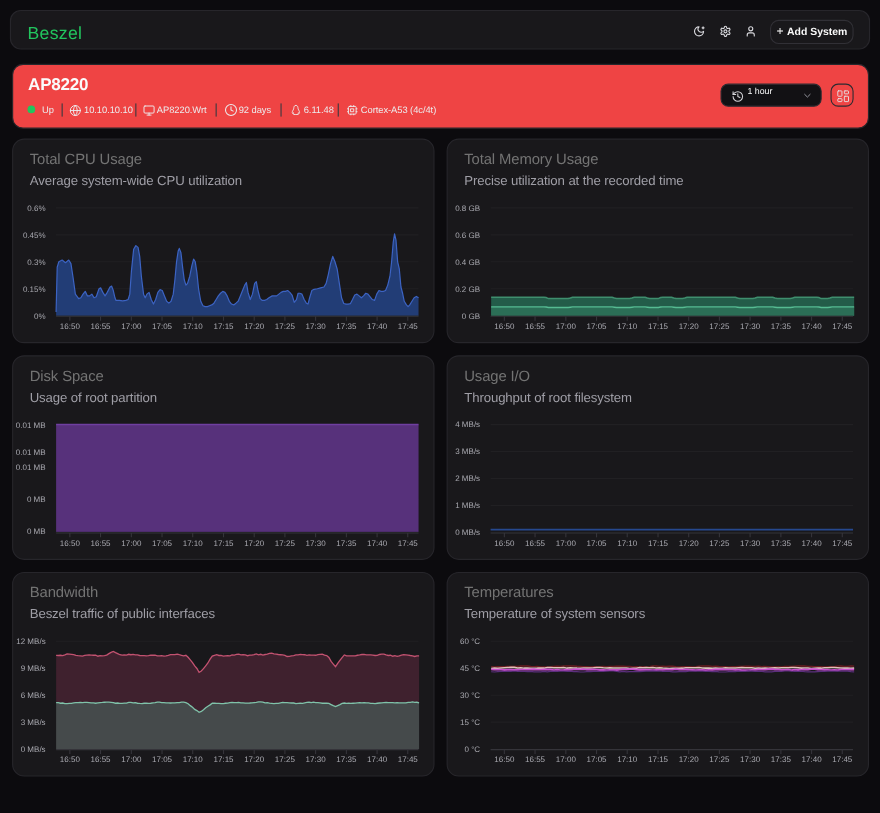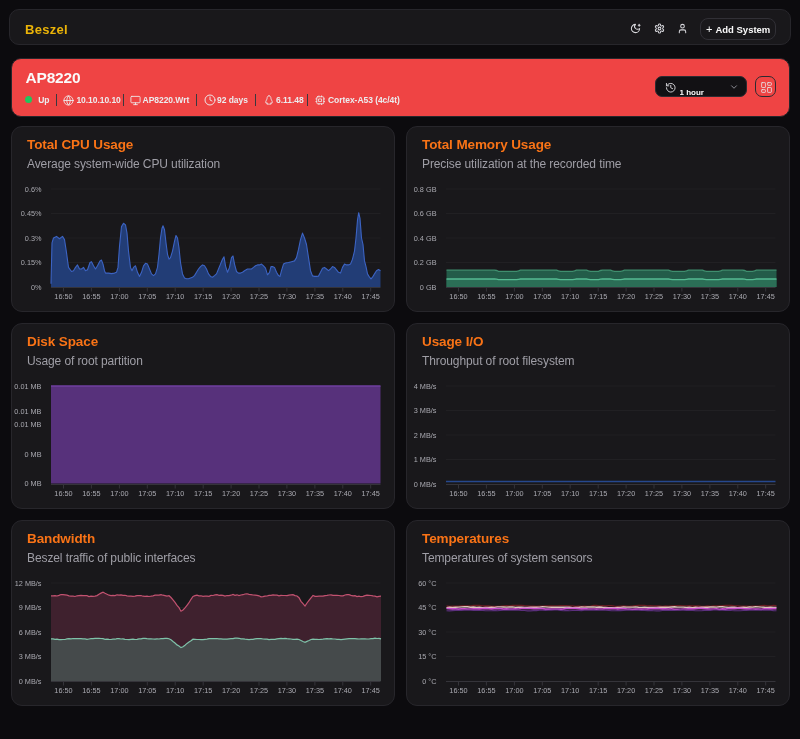--- a/index.html
+++ b/index.html
@@ -1,22 +1,22 @@
 <!DOCTYPE html>
 <html><head><meta charset="utf-8"><style>
 *{margin:0;padding:0;box-sizing:border-box}
 html,body{width:800px;height:739px;background:#0c0b0e;font-family:"Liberation Sans",sans-serif;overflow:hidden;position:relative}
 .card{position:absolute;background:#19181b;border:1px solid #27262b;border-radius:11px}
-.ct{position:absolute;left:15.5px;top:11.5px;font-size:13.5px;font-weight:700;color:#f97316;letter-spacing:-0.1px;line-height:1}
+.ct{position:absolute;left:15.5px;top:11.5px;font-size:13.5px;font-weight:400;color:#737373;letter-spacing:-0.1px;line-height:1}
 .cs{position:absolute;left:15.5px;top:31.5px;font-size:12px;color:#9f9ea6;letter-spacing:-0.1px;line-height:1}
-.mt{position:absolute;top:37px;font-size:8.5px;font-weight:700;color:#ececee;white-space:nowrap;line-height:1;letter-spacing:-0.05px}
+.mt{position:absolute;top:37px;font-size:8.5px;font-weight:400;color:#ececee;white-space:nowrap;line-height:1;letter-spacing:-0.05px}
 </style></head><body>
 
 <div style="position:absolute;left:9px;top:9px;width:782px;height:36px;background:#19181b;border:1px solid #27262b;border-radius:10px">
-  <div style="position:absolute;left:15px;top:12.5px;font-size:13px;font-weight:700;color:#eab308;letter-spacing:0.3px;line-height:1">Beszel</div>
+  <div style="position:absolute;left:15px;top:12.5px;font-size:16px;font-weight:400;color:#22c55e;letter-spacing:0.3px;line-height:1">Beszel</div>
   <svg style="position:absolute;left:619.5px;top:13px" width="11" height="11" viewBox="0 0 24 24" fill="none" stroke="#d9d9de" stroke-width="2.2" stroke-linecap="round" stroke-linejoin="round">
       <path d="M12 3a6 6 0 0 0 9 9 9 9 0 1 1-9-9Z"></path>
       <path d="M20 3v4"></path>
       <path d="M22 5h-4"></path>
     </svg>
   <svg style="position:absolute;left:643.5px;top:13px" width="11" height="11" viewBox="0 0 24 24" fill="none" stroke="#d9d9de" stroke-width="2.2" stroke-linecap="round" stroke-linejoin="round">
       <path d="M12.22 2h-.44a2 2 0 0 0-2 2v.18a2 2 0 0 1-1 1.73l-.43.25a2 2 0 0 1-2 0l-.15-.08a2 2 0 0 0-2.73.73l-.22.38a2 2 0 0 0 .73 2.73l.15.1a2 2 0 0 1 1 1.72v.51a2 2 0 0 1-1 1.74l-.15.09a2 2 0 0 0-.73 2.73l.22.38a2 2 0 0 0 2.73.73l.15-.08a2 2 0 0 1 2 0l.43.25a2 2 0 0 1 1 1.73V20a2 2 0 0 0 2 2h.44a2 2 0 0 0 2-2v-.18a2 2 0 0 1 1-1.73l.43-.25a2 2 0 0 1 2 0l.15.08a2 2 0 0 0 2.73-.73l.22-.39a2 2 0 0 0-.73-2.73l-.15-.08a2 2 0 0 1-1-1.74v-.5a2 2 0 0 1 1-1.74l.15-.09a2 2 0 0 0 .73-2.73l-.22-.38a2 2 0 0 0-2.73-.73l-.15.08a2 2 0 0 1-2 0l-.43-.25a2 2 0 0 1-1-1.73V4a2 2 0 0 0-2-2z"></path>
       <circle cx="12" cy="12" r="3"></circle>
     </svg>
   <svg style="position:absolute;left:667px;top:13px" width="11" height="11" viewBox="0 0 24 24" fill="none" stroke="#d9d9de" stroke-width="2.2" stroke-linecap="round" stroke-linejoin="round">
@@ -70,21 +70,21 @@
       <path d="M9 2v2"></path>
       <path d="M9 20v2"></path>
     </svg>
   <div class="mt" style="left:316.5px">Cortex-A53 (4c/4t)</div>
   <div style="position:absolute;left:643.5px;top:17px;width:92px;height:21.5px;background:#121114;border:1px solid #2c2b31;border-radius:7px">
     <svg style="position:absolute;left:9px;top:5px" width="11.5" height="11.5" viewBox="0 0 24 24" fill="none" stroke="#d4d4d8" stroke-width="2" stroke-linecap="round" stroke-linejoin="round">
         <path d="M3 12a9 9 0 1 0 9-9 9.75 9.75 0 0 0-6.74 2.74L3 8"></path>
         <path d="M3 3v5h5"></path>
         <path d="M12 7v5l4 2"></path>
       </svg>
-    <div style="position:absolute;left:23.5px;top:12px;font-size:8px;font-weight:700;color:#fafafa;line-height:1">1 hour</div>
+    <div style="position:absolute;left:23.5px;top:2px;font-size:8px;font-weight:400;color:#fafafa;line-height:1">1 hour</div>
     <svg style="position:absolute;left:72.5px;top:5.5px" width="10" height="10" viewBox="0 0 24 24" fill="none" stroke="#a1a1aa" stroke-width="2" stroke-linecap="round" stroke-linejoin="round">
         <path d="m6 9 6 6 6-6"></path>
       </svg>
   </div>
   <div style="position:absolute;left:743px;top:17px;width:21.5px;height:21.5px;border:1px solid #2c2b31;border-radius:7px">
     <svg style="position:absolute;left:4px;top:4px" width="13" height="13" viewBox="0 0 24 24" fill="none" stroke="#e4e4e7" stroke-width="1.5" stroke-linecap="round" stroke-linejoin="round">
         <rect width="7" height="9" x="3" y="3" rx="1"></rect>
         <rect width="7" height="5" x="14" y="3" rx="1"></rect>
         <rect width="7" height="9" x="14" y="12" rx="1"></rect>
         <rect width="7" height="5" x="3" y="16" rx="1"></rect>
@@ -300,21 +300,21 @@
       <line x1="302.9" y1="160.5" x2="302.9" y2="164.5" stroke="#35343a" stroke-width="1"></line>
       <text x="302.9" y="172.1" text-anchor="middle" font-size="7.3" fill="#a9a9b0">17:35</text>
       <line x1="330.8" y1="160.5" x2="330.8" y2="164.5" stroke="#35343a" stroke-width="1"></line>
       <text x="330.8" y="172.1" text-anchor="middle" font-size="7.3" fill="#a9a9b0">17:40</text>
       <line x1="358.7" y1="160.5" x2="358.7" y2="164.5" stroke="#35343a" stroke-width="1"></line>
       <text x="358.7" y="172.1" text-anchor="middle" font-size="7.3" fill="#a9a9b0">17:45</text>
     </svg>
 </div>
 <div class="card" style="left:405.5px;top:519.5px;width:384.5px;height:186.5px">
 <div class="ct">Temperatures</div>
-    <div class="cs">Temperatures of system sensors</div>
+    <div class="cs">Temperature of system sensors</div>
 <svg width="384.5" height="186.5" viewBox="0 0 384.5 186.5" style="position:absolute;left:0;top:0" font-family="Liberation Sans, sans-serif">
       <line x1="39.0" y1="62.0" x2="368.5" y2="62.0" stroke="rgba(255,255,255,0.035)" stroke-width="1"></line>
       <line x1="39.0" y1="86.5" x2="368.5" y2="86.5" stroke="rgba(255,255,255,0.035)" stroke-width="1"></line>
       <line x1="39.0" y1="111.0" x2="368.5" y2="111.0" stroke="rgba(255,255,255,0.035)" stroke-width="1"></line>
       <line x1="39.0" y1="135.5" x2="368.5" y2="135.5" stroke="rgba(255,255,255,0.035)" stroke-width="1"></line>
       <path d="M39.5,85.0 L42.5,85.3 L45.5,85.2 L48.5,85.2 L51.5,85.2 L54.5,84.9 L57.5,84.9 L60.5,84.9 L63.5,84.8 L66.5,84.4 L69.5,84.5 L72.5,84.4 L75.5,84.9 L78.5,85.0 L81.5,84.8 L84.5,85.4 L87.5,85.4 L90.5,85.3 L93.5,85.2 L96.5,84.9 L99.5,84.7 L102.5,84.8 L105.5,84.5 L108.5,84.5 L111.5,84.5 L114.5,84.4 L117.5,84.7 L120.5,84.9 L123.5,85.2 L126.5,85.1 L129.5,85.3 L132.5,85.2 L135.5,85.2 L138.5,85.0 L141.5,84.8 L144.5,85.0 L147.5,84.9 L150.5,84.8 L153.5,84.7 L156.5,84.6 L159.5,84.6 L162.5,84.8 L165.5,84.8 L168.5,85.3 L171.5,85.1 L174.5,85.4 L177.5,85.1 L180.5,85.3 L183.5,85.1 L186.5,84.5 L189.5,84.5 L192.5,84.8 L195.5,84.6 L198.5,84.9 L201.5,84.7 L204.5,84.7 L207.5,85.1 L210.5,85.3 L213.5,85.1 L216.5,85.0 L219.5,85.1 L222.5,85.3 L225.5,85.0 L228.5,84.6 L231.5,84.5 L234.5,84.4 L237.5,84.4 L240.5,84.8 L243.5,84.6 L246.5,84.9 L249.5,85.0 L252.5,85.0 L255.5,85.3 L258.5,85.0 L261.5,85.2 L264.5,84.8 L267.5,84.9 L270.5,84.6 L273.5,84.6 L276.5,84.8 L279.5,84.8 L282.5,84.6 L285.5,85.0 L288.5,84.8 L291.5,85.0 L294.5,85.3 L297.5,85.3 L300.5,85.0 L303.5,85.4 L306.5,84.9 L309.5,84.8 L312.5,84.9 L315.5,84.6 L318.5,84.5 L321.5,84.4 L324.5,84.5 L327.5,84.8 L330.5,84.8 L333.5,85.1 L336.5,85.1 L339.5,85.2 L342.5,85.4 L345.5,85.1 L348.5,85.1 L351.5,85.1 L354.5,84.6 L357.5,84.5 L360.5,84.8 L363.5,84.8 L366.5,84.5 L369.5,84.6" fill="none" stroke="#6b1d22" stroke-width="1.3"></path>
       <path d="M39.5,86.7 L42.5,86.2 L45.5,86.5 L48.5,86.3 L51.5,86.1 L54.5,85.9 L57.5,85.7 L60.5,85.7 L63.5,86.3 L66.5,86.0 L69.5,86.4 L72.5,86.3 L75.5,86.6 L78.5,86.5 L81.5,86.4 L84.5,86.2 L87.5,86.4 L90.5,85.9 L93.5,85.9 L96.5,86.0 L99.5,86.1 L102.5,86.0 L105.5,85.9 L108.5,86.4 L111.5,86.1 L114.5,86.2 L117.5,86.4 L120.5,86.5 L123.5,86.2 L126.5,86.2 L129.5,86.2 L132.5,86.1 L135.5,85.8 L138.5,85.9 L141.5,86.1 L144.5,86.2 L147.5,86.1 L150.5,86.3 L153.5,86.3 L156.5,86.2 L159.5,86.2 L162.5,86.3 L165.5,86.7 L168.5,86.5 L171.5,86.5 L174.5,85.9 L177.5,86.1 L180.5,85.9 L183.5,86.0 L186.5,85.9 L189.5,86.3 L192.5,86.0 L195.5,86.3 L198.5,86.5 L201.5,86.7 L204.5,86.6 L207.5,86.6 L210.5,86.5 L213.5,86.4 L216.5,86.0 L219.5,86.1 L222.5,86.1 L225.5,86.1 L228.5,85.9 L231.5,86.2 L234.5,86.4 L237.5,86.3 L240.5,86.5 L243.5,86.4 L246.5,86.5 L249.5,86.5 L252.5,86.1 L255.5,86.3 L258.5,86.3 L261.5,86.2 L264.5,86.0 L267.5,85.8 L270.5,86.1 L273.5,86.1 L276.5,86.1 L279.5,86.5 L282.5,86.2 L285.5,86.6 L288.5,86.3 L291.5,86.5 L294.5,86.3 L297.5,86.1 L300.5,86.2 L303.5,86.0 L306.5,86.0 L309.5,86.1 L312.5,85.8 L315.5,85.8 L318.5,86.1 L321.5,86.4 L324.5,86.3 L327.5,86.3 L330.5,86.7 L333.5,86.5 L336.5,86.3 L339.5,86.4 L342.5,86.0 L345.5,86.1 L348.5,85.8 L351.5,85.9 L354.5,86.1 L357.5,86.3 L360.5,86.4 L363.5,86.3 L366.5,86.5 L369.5,86.4" fill="none" stroke="#e0c3ba" stroke-width="1.4"></path>
       <path d="M39.5,87.5 L42.5,87.7 L45.5,87.8 L48.5,87.8 L51.5,88.1 L54.5,87.9 L57.5,87.9 L60.5,88.1 L63.5,88.0 L66.5,87.8 L69.5,87.8 L72.5,87.8 L75.5,87.6 L78.5,87.4 L81.5,87.7 L84.5,87.8 L87.5,87.6 L90.5,87.5 L93.5,87.6 L96.5,88.2 L99.5,87.8 L102.5,88.2 L105.5,88.1 L108.5,87.9 L111.5,88.0 L114.5,87.5 L117.5,87.4 L120.5,87.5 L123.5,87.3 L126.5,87.7 L129.5,87.5 L132.5,87.6 L135.5,87.7 L138.5,88.1 L141.5,88.1 L144.5,88.2 L147.5,88.1 L150.5,88.1 L153.5,88.1 L156.5,87.8 L159.5,87.4 L162.5,87.5 L165.5,87.3 L168.5,87.3 L171.5,87.6 L174.5,87.9 L177.5,87.7 L180.5,87.9 L183.5,88.0 L186.5,88.2 L189.5,88.1 L192.5,88.0 L195.5,88.0 L198.5,87.7 L201.5,87.7 L204.5,87.7 L207.5,87.3 L210.5,87.8 L213.5,87.7 L216.5,87.6 L219.5,87.9 L222.5,88.1 L225.5,88.3 L228.5,88.0 L231.5,88.1 L234.5,88.2 L237.5,88.0 L240.5,87.9 L243.5,87.6 L246.5,87.6 L249.5,87.4 L252.5,87.7 L255.5,87.8 L258.5,87.8 L261.5,88.0 L264.5,87.9 L267.5,88.3 L270.5,88.3 L273.5,88.3 L276.5,88.0 L279.5,88.0 L282.5,87.6 L285.5,87.8 L288.5,87.7 L291.5,87.4 L294.5,87.3 L297.5,87.6 L300.5,87.8 L303.5,88.0 L306.5,88.0 L309.5,87.8 L312.5,88.3 L315.5,87.8 L318.5,88.1 L321.5,87.7 L324.5,87.6 L327.5,87.7 L330.5,87.3 L333.5,87.3 L336.5,87.6 L339.5,87.8 L342.5,87.9 L345.5,88.0 L348.5,88.2 L351.5,88.1 L354.5,88.3 L357.5,87.8 L360.5,87.8 L363.5,87.8 L366.5,87.6 L369.5,87.7" fill="none" stroke="#c74ecd" stroke-width="1.7"></path>
       <path d="M39.5,89.7 L42.5,89.9 L45.5,89.6 L48.5,89.4 L51.5,89.3 L54.5,89.4 L57.5,89.3 L60.5,89.0 L63.5,89.3 L66.5,89.4 L69.5,89.3 L72.5,89.5 L75.5,89.4 L78.5,89.7 L81.5,89.7 L84.5,89.7 L87.5,89.4 L90.5,89.7 L93.5,89.4 L96.5,89.2 L99.5,89.3 L102.5,89.1 L105.5,89.1 L108.5,89.3 L111.5,89.1 L114.5,89.5 L117.5,89.5 L120.5,89.9 L123.5,89.9 L126.5,89.6 L129.5,89.6 L132.5,89.3 L135.5,89.3 L138.5,89.4 L141.5,89.3 L144.5,89.1 L147.5,89.0 L150.5,89.0 L153.5,89.4 L156.5,89.7 L159.5,89.4 L162.5,89.8 L165.5,89.5 L168.5,89.5 L171.5,89.5 L174.5,89.6 L177.5,89.3 L180.5,89.2 L183.5,89.2 L186.5,88.9 L189.5,89.2 L192.5,89.0 L195.5,89.3 L198.5,89.3 L201.5,89.4 L204.5,89.7 L207.5,89.7 L210.5,89.6 L213.5,89.6 L216.5,89.5 L219.5,89.2 L222.5,89.1 L225.5,89.2 L228.5,89.2 L231.5,89.1 L234.5,89.4 L237.5,89.4 L240.5,89.6 L243.5,89.4 L246.5,89.8 L249.5,89.9 L252.5,89.9 L255.5,89.5 L258.5,89.4 L261.5,89.5 L264.5,89.1 L267.5,89.4 L270.5,89.3 L273.5,88.9 L276.5,89.1 L279.5,89.4 L282.5,89.3 L285.5,89.4 L288.5,89.8 L291.5,89.7 L294.5,89.8 L297.5,89.4 L300.5,89.4 L303.5,89.4 L306.5,89.0 L309.5,89.0 L312.5,89.2 L315.5,89.3 L318.5,89.4 L321.5,89.1 L324.5,89.5 L327.5,89.7 L330.5,89.7 L333.5,89.8 L336.5,89.5 L339.5,89.4 L342.5,89.3 L345.5,89.1 L348.5,89.2 L351.5,89.1 L354.5,89.1 L357.5,89.0 L360.5,89.1 L363.5,89.2 L366.5,89.6 L369.5,89.8" fill="none" stroke="#5b2f7d" stroke-width="1.1"></path>
       <text x="29.5" y="64.6" text-anchor="end" font-size="7.3" fill="#a9a9b0">60 °C</text>

